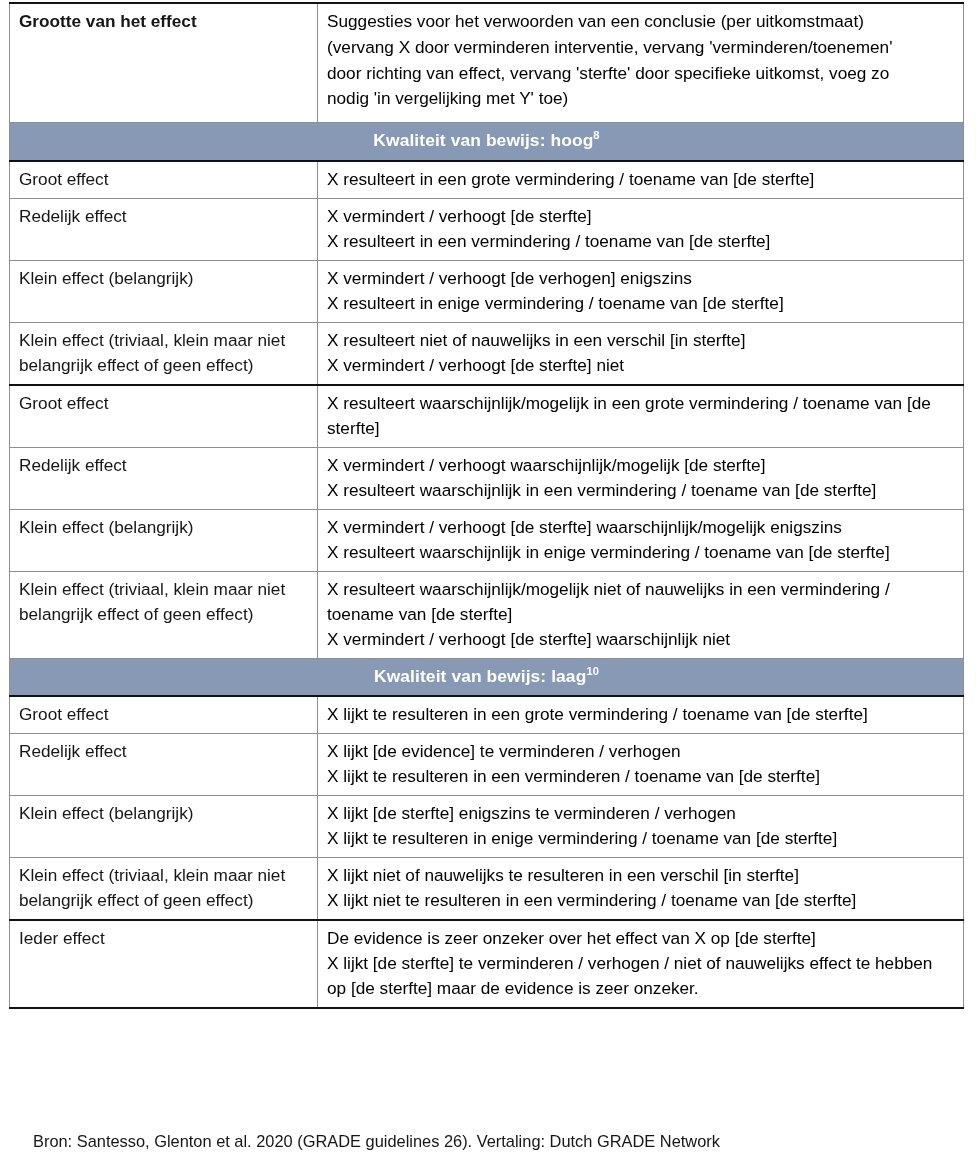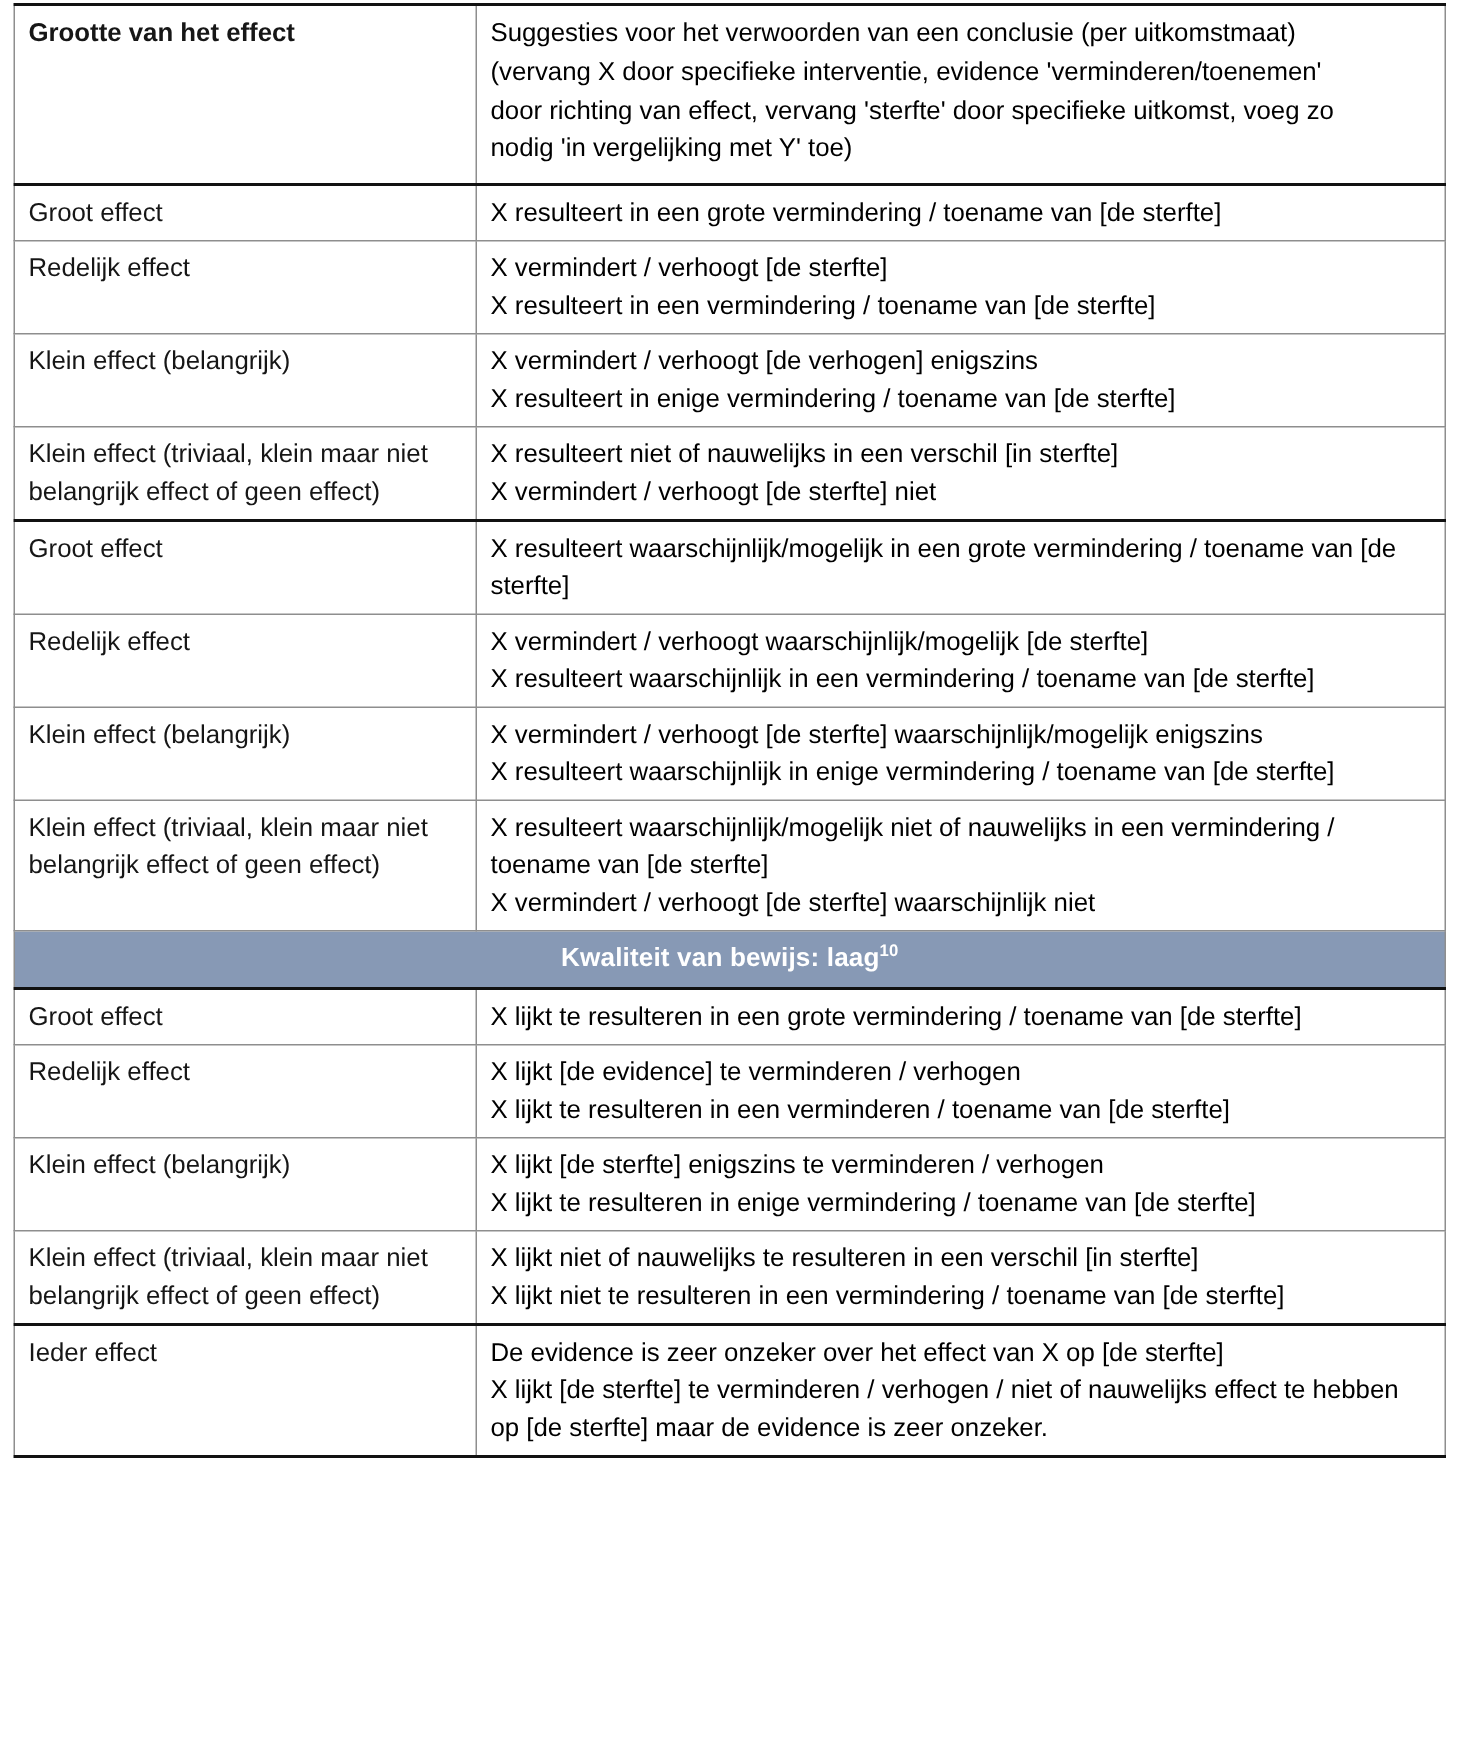--- a/index.html
+++ b/index.html
@@ -108,27 +108,30 @@
     </colgroup>
     <tbody>
 
       <tr class="intro-row thick-top">
         <td>
           <span class="cell-label bold">Grootte van het effect</span>
         </td>
         <td>
           <span class="cell-body">
             <span class="line">Suggesties voor het verwoorden van een conclusie (per uitkomstmaat)</span>
-            <span class="line">(vervang X door specifieke interventie, evidence 'verminderen/toenemen'</span>
+            <span class="line">(vervang X door verminderen interventie, vervang 'verminderen/toenemen'</span>
             <span class="line">door richting van effect, vervang 'sterfte' door specifieke uitkomst, voeg zo</span>
             <span class="line">nodig  'in vergelijking met Y' toe)</span>
           </span>
         </td>
       </tr>
 
+      <tr>
+        <td class="section-band" colspan="2"><span>Kwaliteit van bewijs: hoog</span><sup>8</sup></td>
+      </tr>
 
       <tr class="thick-top">
         <td><span class="cell-label">Groot effect</span></td>
         <td><span class="cell-body"><span class="line">X resulteert in een grote vermindering / toename van [de sterfte]</span></span></td>
       </tr>
 
       <tr>
         <td><span class="cell-label">Redelijk effect</span></td>
         <td><span class="cell-body">
           <span class="line">X vermindert / verhoogt [de sterfte]</span>
@@ -220,14 +223,15 @@
         <td><span class="cell-label">Ieder effect</span></td>
         <td><span class="cell-body">
           <span class="line">De evidence is zeer onzeker over het effect van X op [de sterfte]</span>
           <span class="line">X lijkt [de sterfte] te verminderen / verhogen / niet of nauwelijks effect te hebben op [de sterfte] maar de evidence is zeer onzeker.</span>
         </span></td>
       </tr>
 
     </tbody>
   </table>
 
+  <div class="source-note">Bron: Santesso, Glenton et al. 2020 (GRADE guidelines 26). Vertaling: Dutch GRADE Network</div>
 
 </div>
 
 </body></html>

